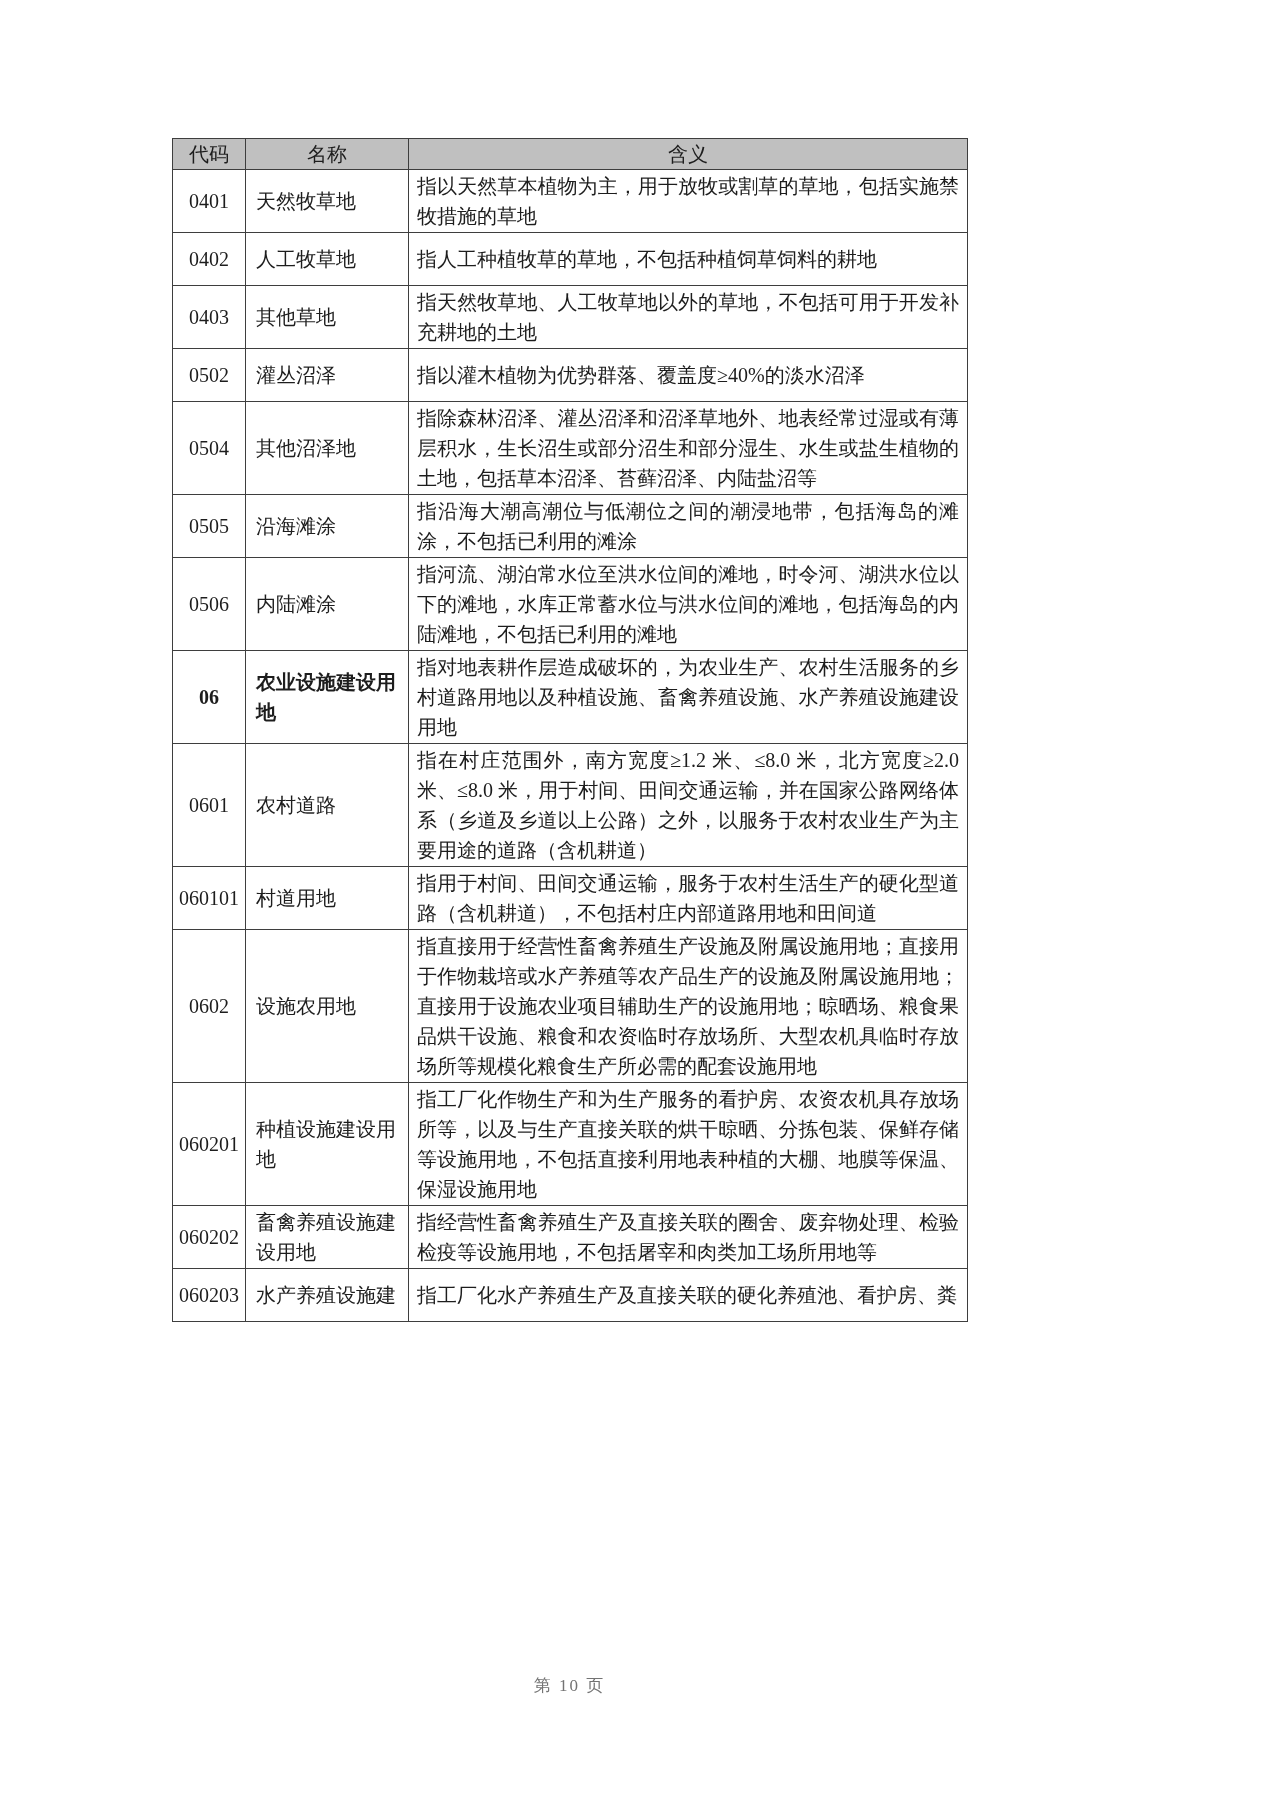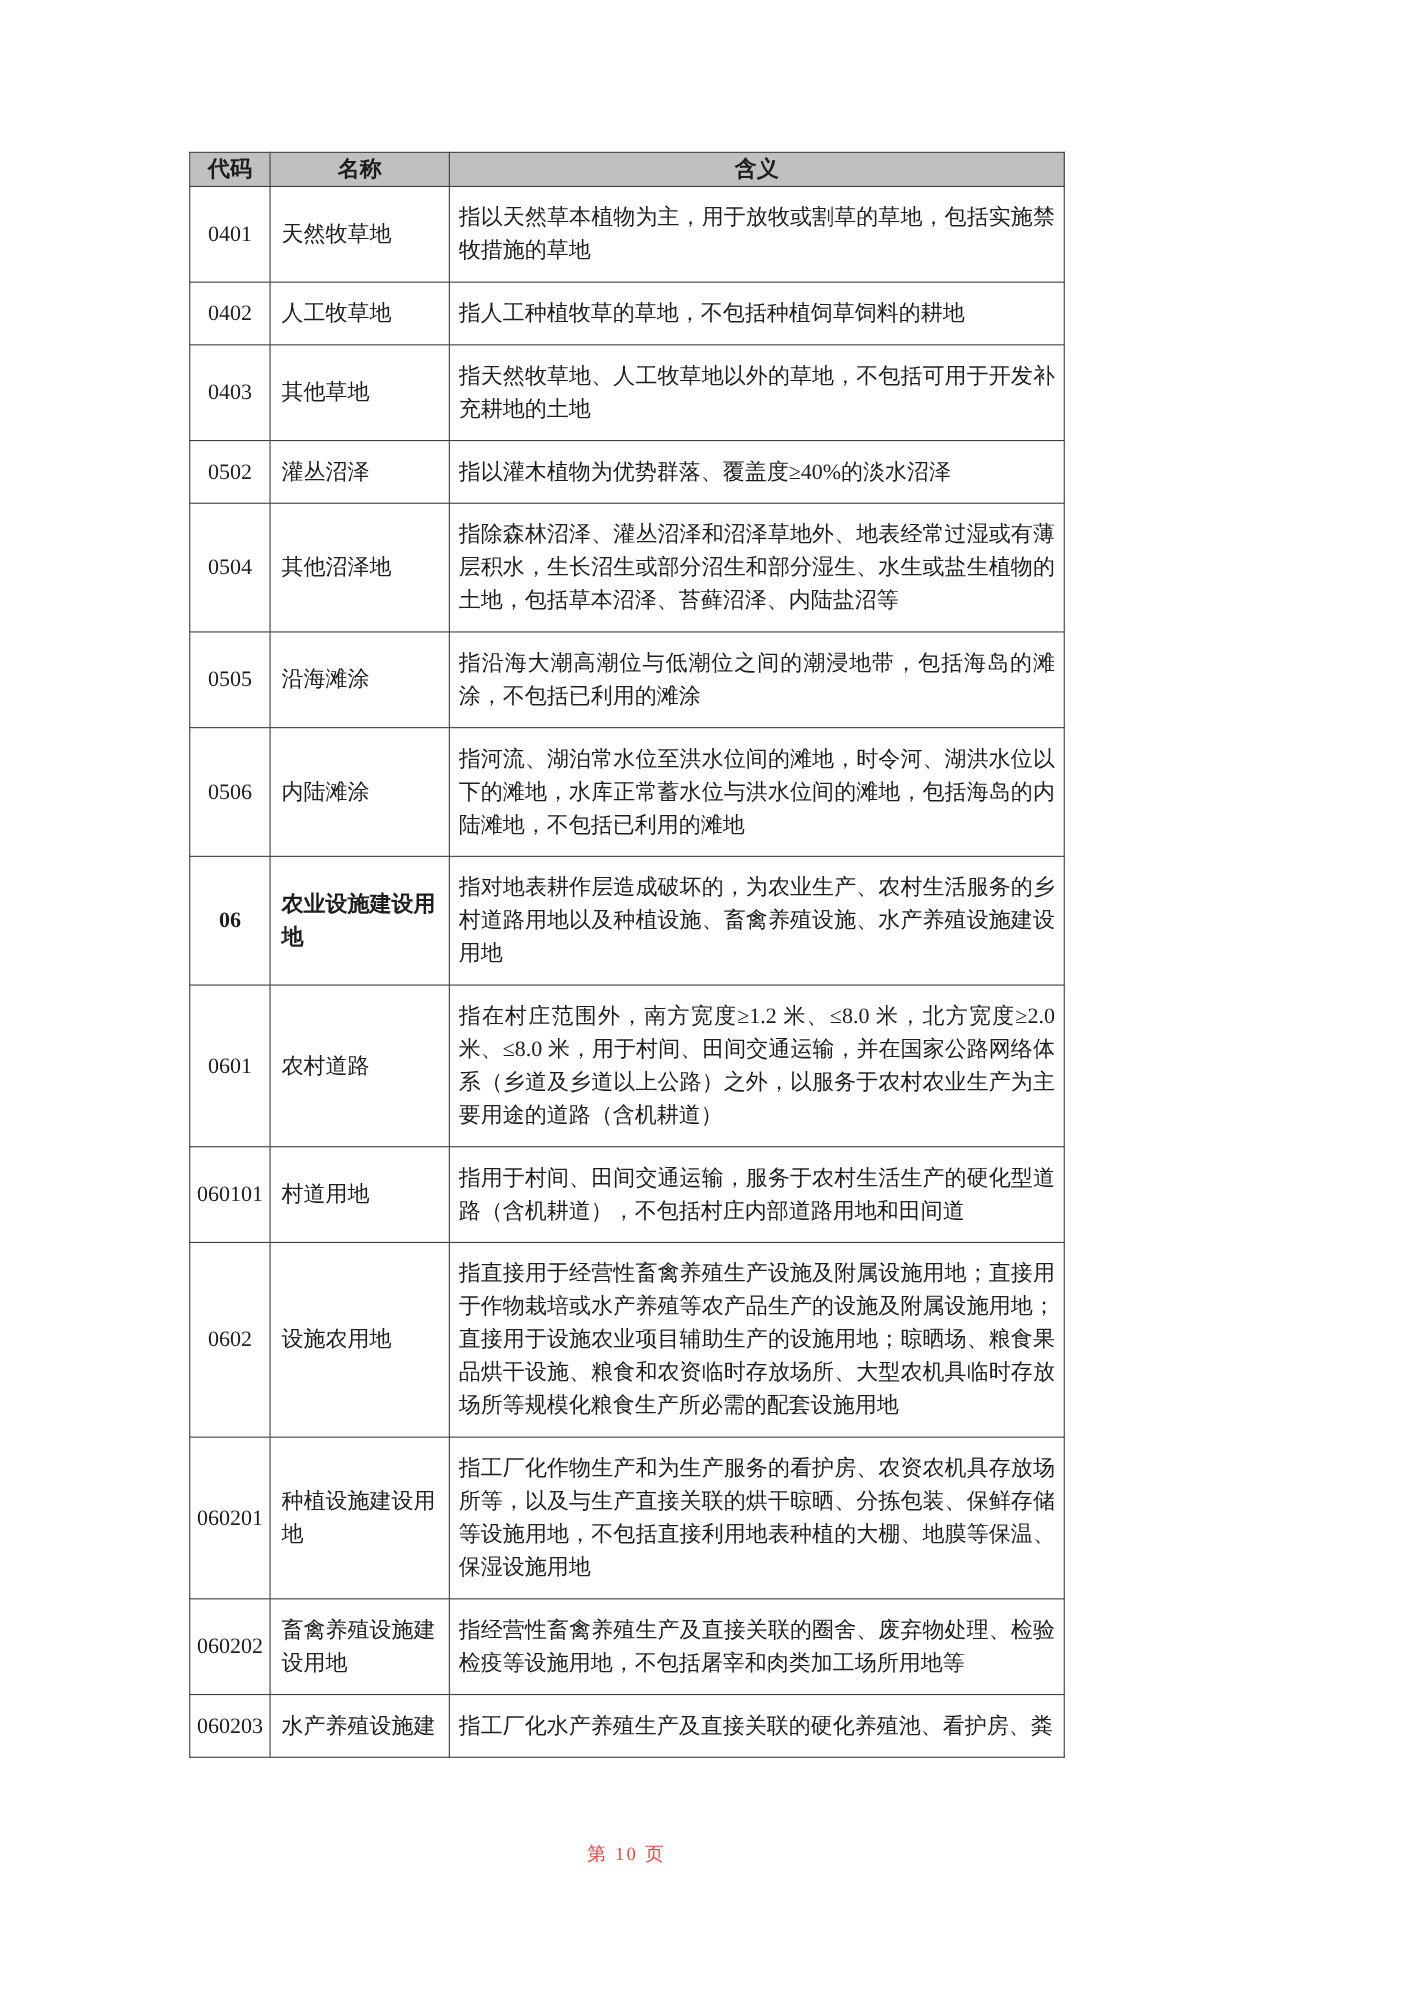--- a/index.html
+++ b/index.html
@@ -32,49 +32,49 @@
   table.land-table th,
   table.land-table td {
     border: 1.6px solid #3e3e3e;
     font-size: 20px;
     line-height: 30px;
     vertical-align: middle;
     word-break: break-all;
   }
   table.land-table thead th {
     background: #c0c0c0;
-    font-weight: bold;
+    font-weight: normal;
     text-align: center;
     height: 30px;
     padding: 0 2px;
   }
   td.code-cell {
     text-align: center;
     padding: 11px 2px;
   }
   td.name-cell {
     text-align: left;
     padding: 1px 4px 1px 10px;
   }
   td.meaning-cell {
     text-align: justify;
-    padding: 13px 8px;
+    padding: 1px 8px;
   }
   tr.bold-row td.code-cell,
   tr.bold-row td.name-cell {
     font-weight: bold;
   }
   .page-footer {
     position: absolute;
     left: 172px;
     top: 1674px;
     width: 795px;
     text-align: center;
     font-size: 17px;
-    color: #ef4444;
+    color: #737373;
     letter-spacing: 2px;
   }
 </style>
 </head>
 <body>
 
 <div class="page-content">
   <table class="land-table">
     <colgroup>
       <col class="c-code">

